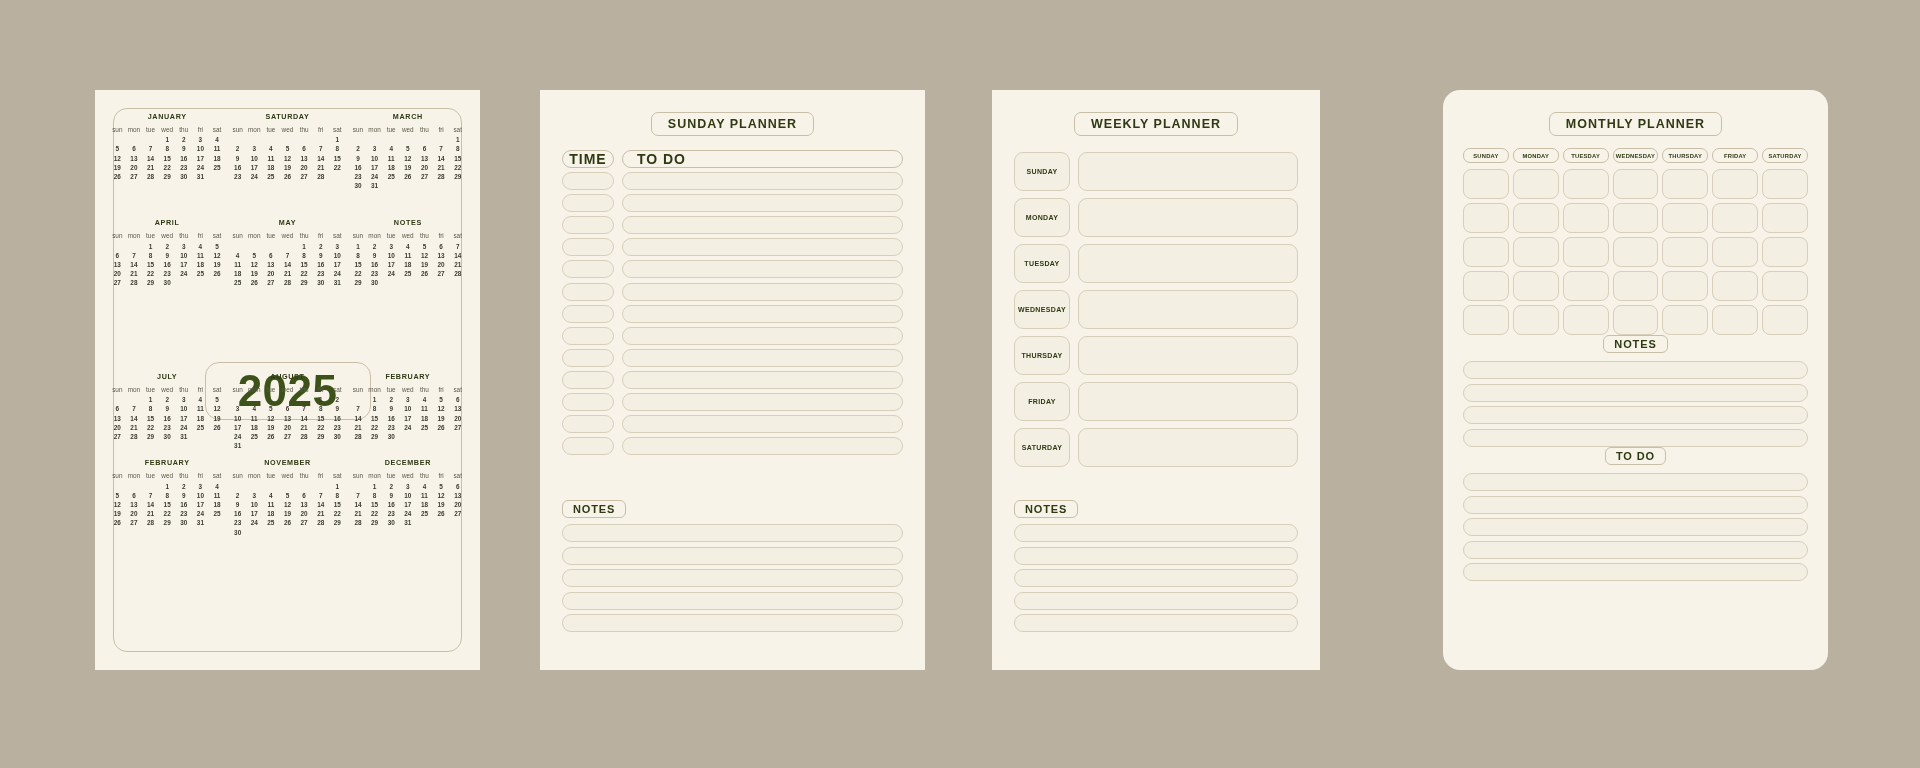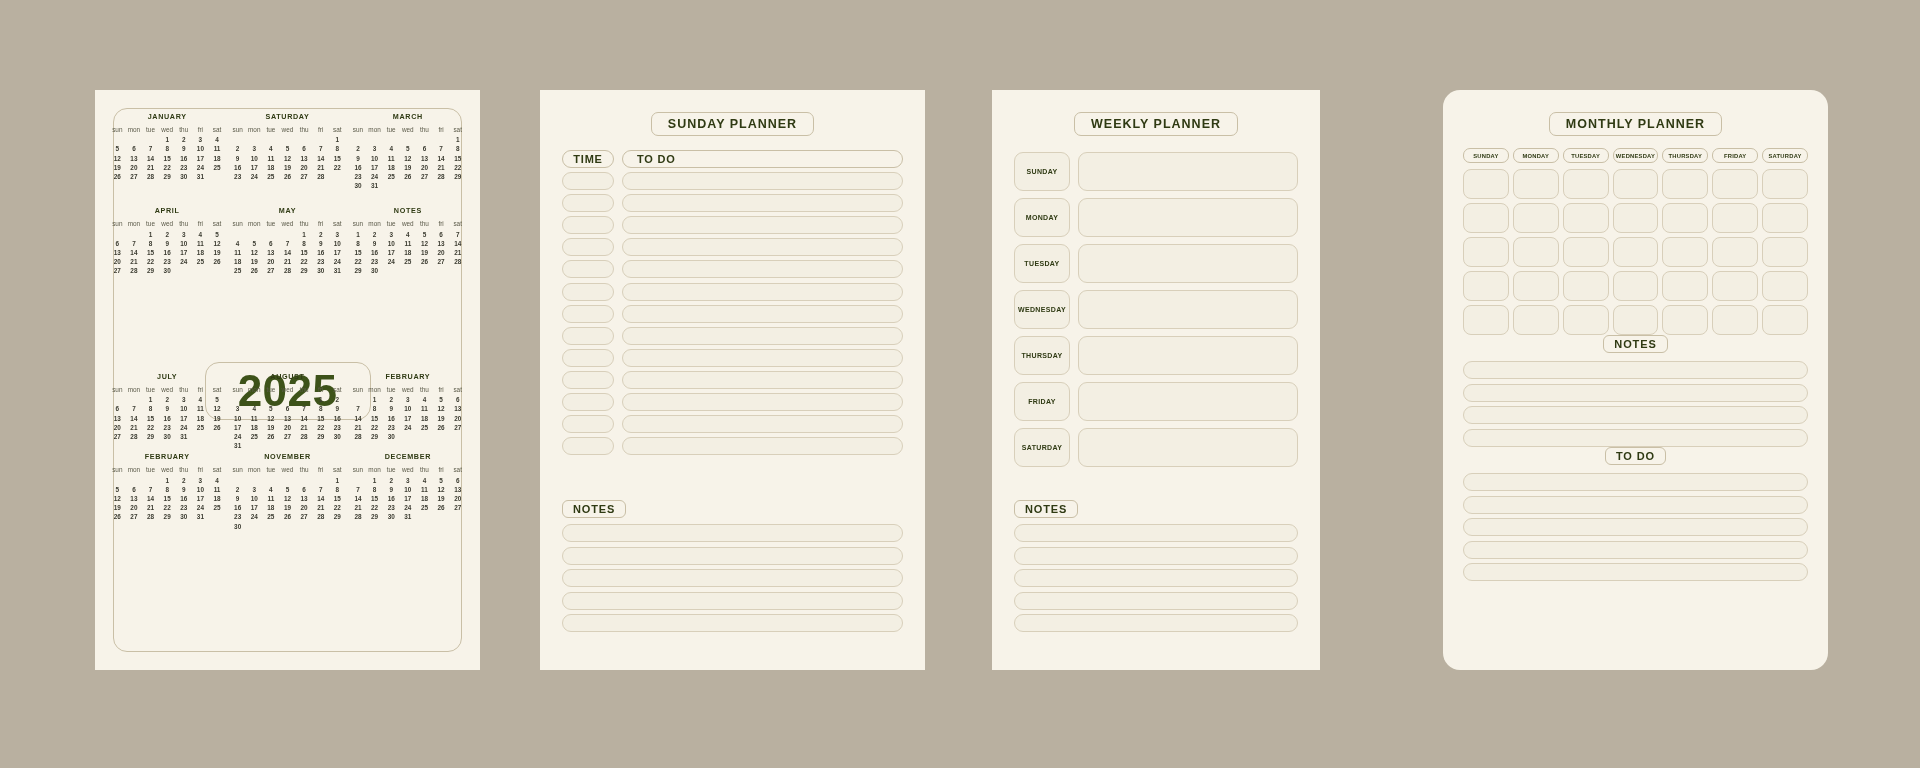--- a/index.html
+++ b/index.html
@@ -67,22 +67,22 @@
     left: 18px; top: 18px; right: 18px; bottom: 18px;
     border: 1px solid var(--line);
     border-radius: 14px;
   }
   .months-block {
     position: absolute; left: 14px; right: 14px;
     display: grid;
     grid-template-columns: repeat(3, 1fr);
     column-gap: 4px;
   }
-  #months-top    { top: 22px; row-gap: 16px; }
-  #months-bottom { top: 282px; row-gap: 2px; }
+  #months-top    { top: 22px; row-gap: 28px; }
+  #months-bottom { top: 282px; row-gap: 8px; }
 
   .month { text-align: center; }
   .month-name {
     font-size: 7.2px;
     font-weight: 700;
     letter-spacing: .09em;
     color: #2f3a13;
     margin-bottom: 4px;
   }
   .dow-row, .week-row {
@@ -126,21 +126,21 @@
   }
   .daily-row .todo-cell {
     flex: 1; height: 18px;
   }
   .daily-row.head .time-cell,
   .daily-row.head .todo-cell {
     background: var(--paper);
     border-color: var(--line);
     display: flex;
     align-items: center;
-    font-size: 11px;
+    font-size: 14px;
     font-weight: 700;
     color: #2f3a13;
     letter-spacing: .07em;
   }
   .daily-row.head .time-cell { justify-content: center; }
   .daily-row.head .todo-cell { padding-left: 14px; }
 
   .section-label {
     height: 18px;
     padding: 0 10px;

